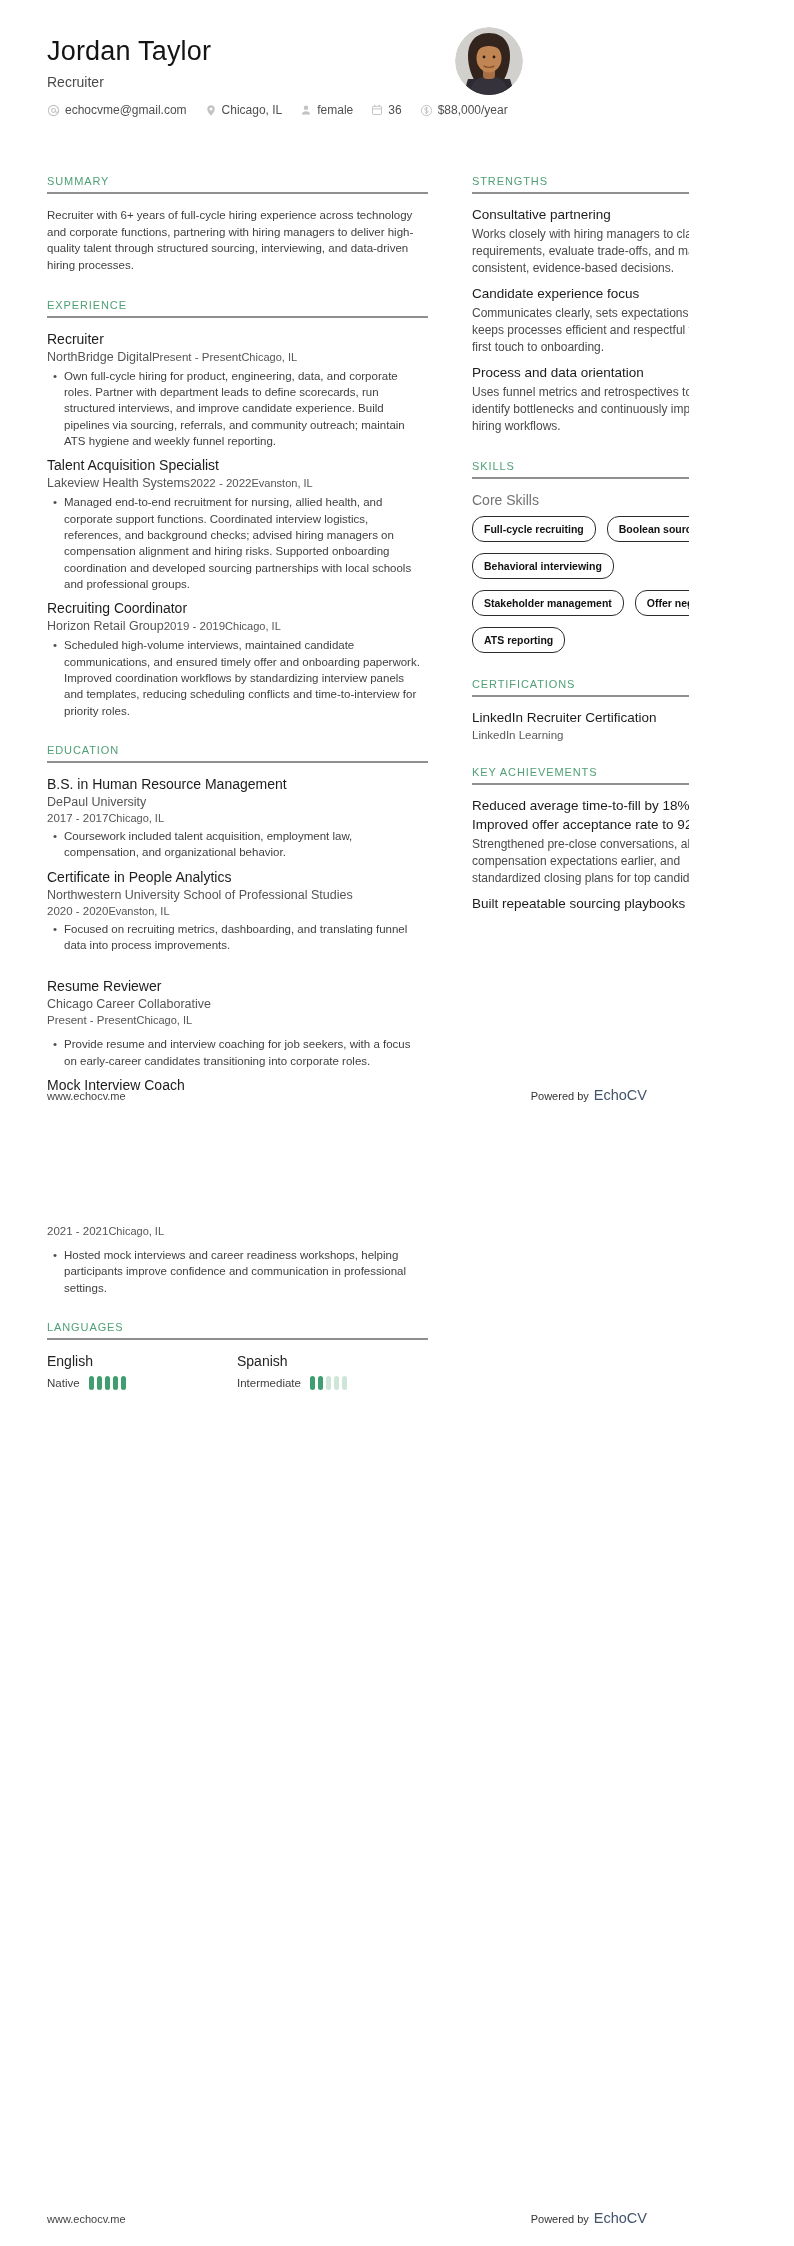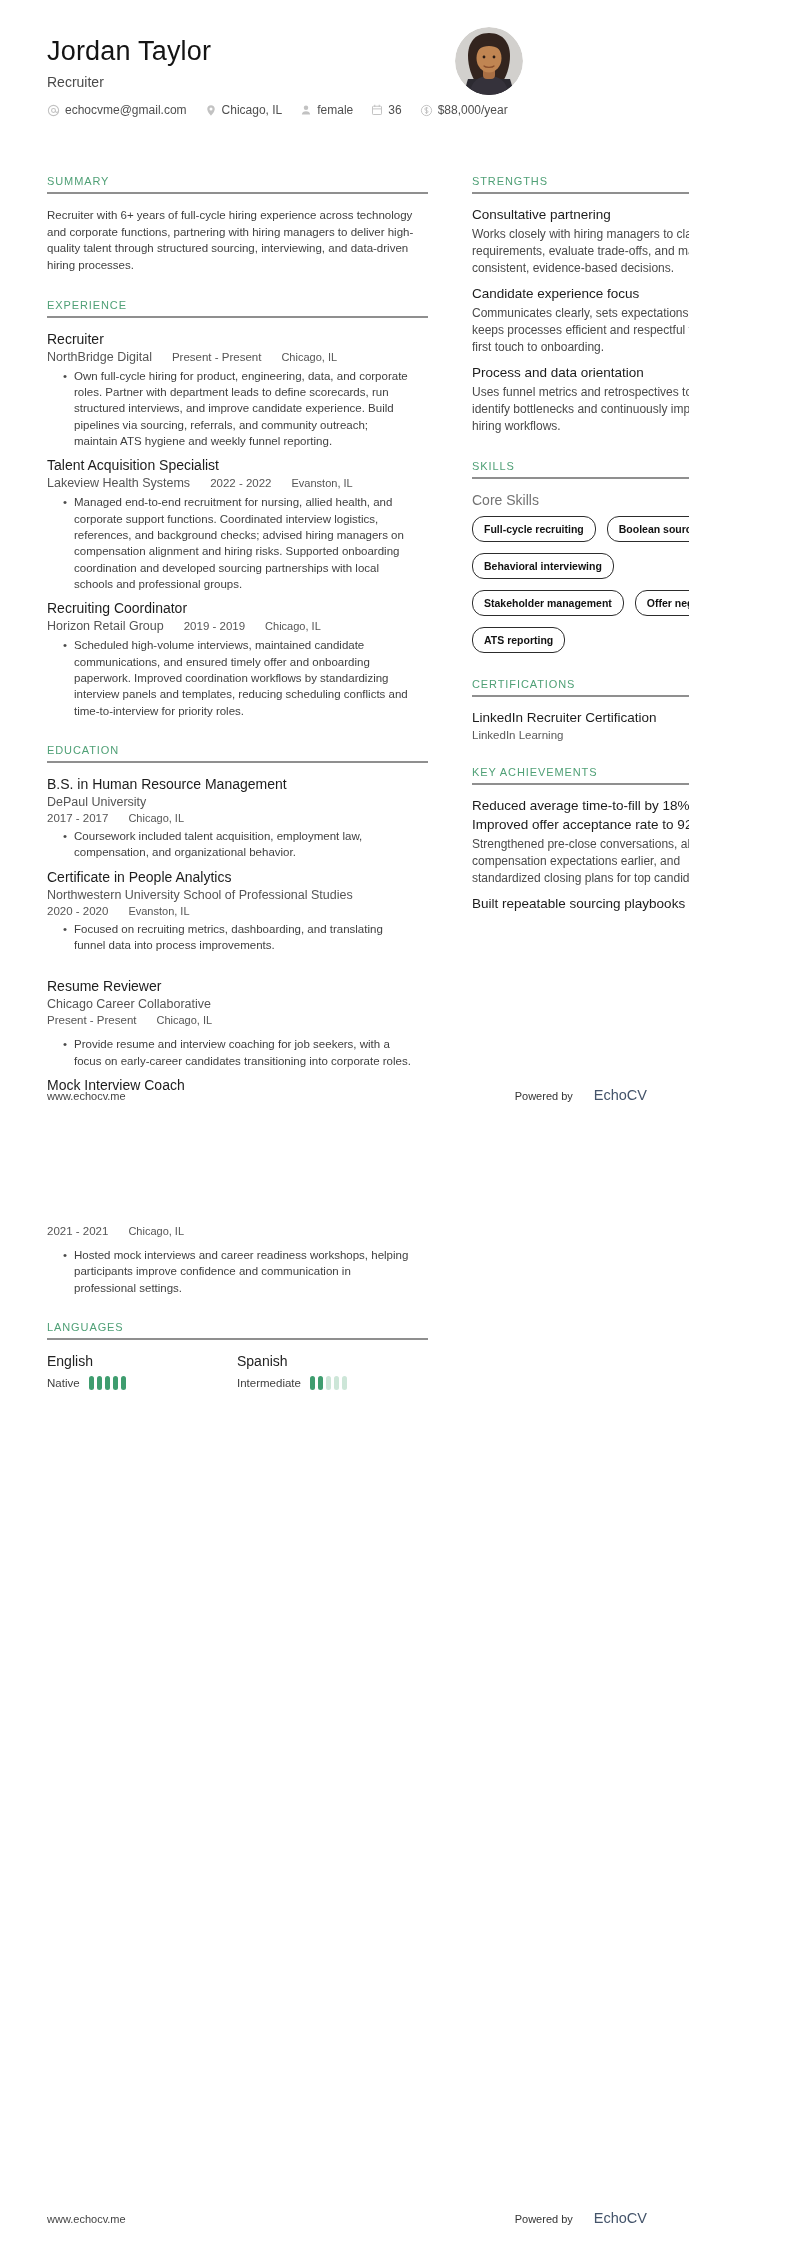--- a/index.html
+++ b/index.html
@@ -30,25 +30,25 @@
   .sec-h {
     font-size:11px; letter-spacing:.9px; color:#4fa076; font-weight:400;
     padding-bottom:5px; border-bottom:2px solid #8f8f8f; margin-bottom:13px;
   }
   .body-text { font-size:11.5px; line-height:1.45; color:#3f3f3f; }
 
   
   .entry { margin-bottom:8px; }
   .entry-title { font-size:14px; font-weight:500; color:#1c1c1c; margin-bottom:3px; }
   .entry-sub { font-size:12.5px; color:#555; margin-bottom:3px; }
-  .entry-meta { display:flex; align-items:baseline; gap:20px; margin-bottom:4px; }
+  .entry-meta { display:flex; align-items:baseline; margin-bottom:4px; }
   .m-company { font-size:12.5px; color:#555; }
   .m-dates { font-size:11.5px; color:#555; }
   .m-loc { font-size:11px; color:#555; }
-  .bullet { display:flex; gap:7px; font-size:11.5px; line-height:1.42; color:#3f3f3f; margin:3px 16px 7px; }
+  .bullet { display:flex; gap:7px; font-size:11.5px; line-height:1.42; color:#3f3f3f; margin:3px 6px 7px; }
   .bullet::before { content:"•"; color:#4a4a4a; flex:none; }
   .bullet.spaced { margin-top:10px; }
 
   
   .item-title { font-size:13.5px; font-weight:500; color:#1c1c1c; margin-bottom:4px; }
   .item-desc { font-size:12px; line-height:1.42; color:#4a4a4a; margin-bottom:9px; }
   .cert-org { font-size:11.5px; color:#5a5a5a; margin-bottom:10px; }
 
   
   .skills-group { font-size:14px; color:#737373; margin-bottom:8px; }
@@ -62,21 +62,21 @@
   .lang-grid { display:grid; grid-template-columns:190px 190px; }
   .lang-name { font-size:14px; color:#222; margin-bottom:7px; }
   .lang-level { display:flex; align-items:center; gap:9px; font-size:11.5px; color:#3f3f3f; }
   .bars { display:flex; gap:3px; }
   .bar { width:5px; height:14px; border-radius:2.5px; background:#cde6d8; }
   .bar.filled { background:#3f9d6f; }
 
   
   .footer { position:absolute; left:47px; right:42px; bottom:20px; display:flex; justify-content:space-between; align-items:baseline; }
   .footer-site { font-size:11px; color:#444; }
-  .footer-right { display:flex; align-items:baseline; gap:21px; }
+  .footer-right { display:flex; align-items:baseline; gap:5px; }
   .footer-powered { font-size:11px; color:#333; }
   .footer-brand { font-size:14.5px; color:#44546a; font-weight:500; }
 
   
   .p2-top { padding-top:8px; }
 </style>
 </head>
 <body>
 
 <div class="page">

